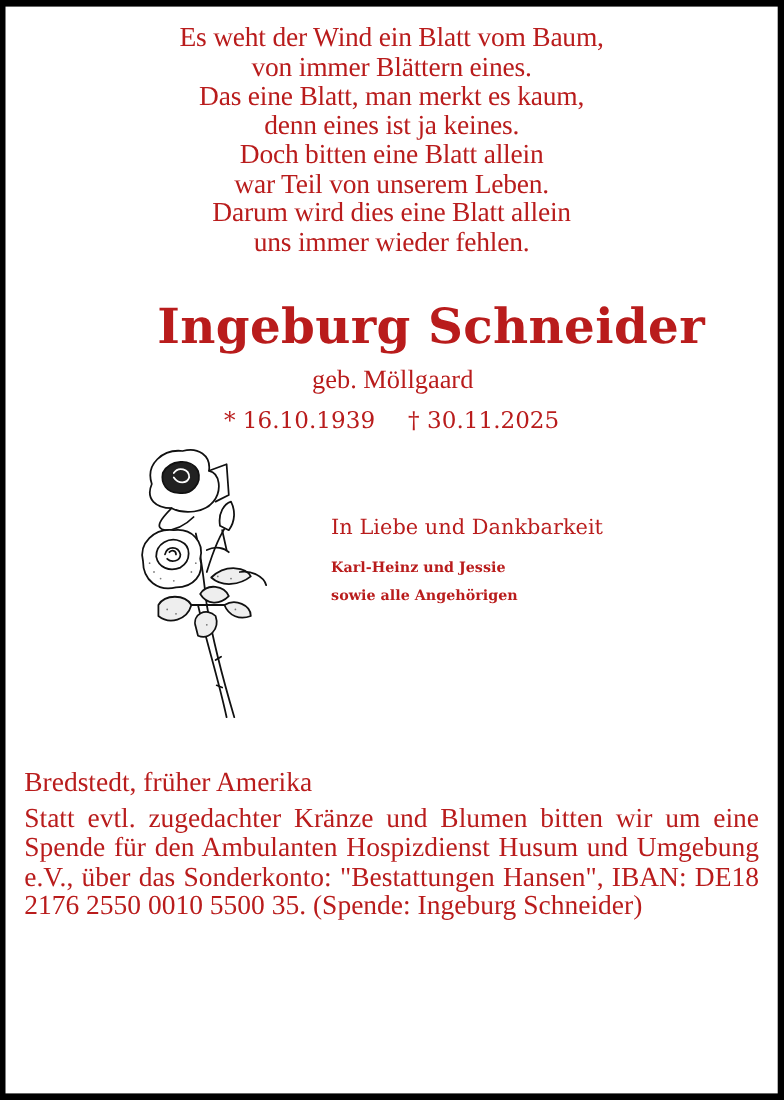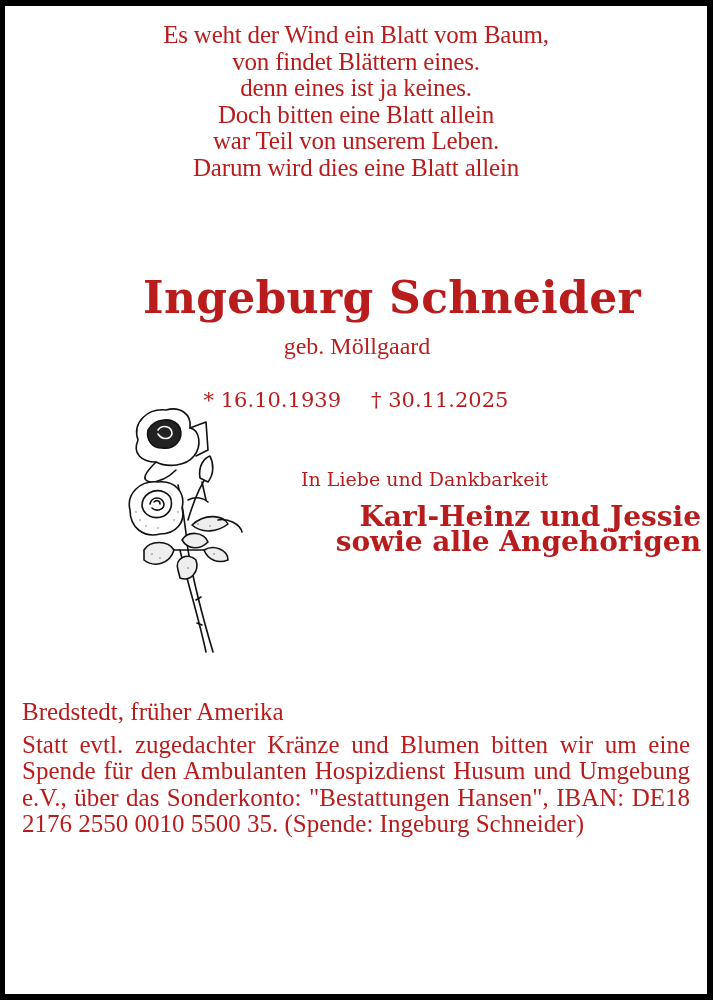--- a/index.html
+++ b/index.html
@@ -18,60 +18,61 @@
   .name {
     position: absolute; left: 0; top: 266px; width: 702px; text-align: center;
     font-family: "DejaVu Serif", serif; font-weight: bold; font-size: 44px;
     line-height: 52px; letter-spacing: 0.3px; margin-left: 36px;
   }
   .birthname {
     position: absolute; left: 0; top: 326px; width: 704px; text-align: center;
     font-family: "Liberation Serif", serif; font-size: 24px; line-height: 28px;
   }
   .dates {
-    position: absolute; left: 0; top: 380px; width: 702px; text-align: center;
+    position: absolute; left: 0; top: 362px; width: 702px; text-align: center;
     font-family: "DejaVu Serif", serif; font-size: 21px; line-height: 28px;
   }
   .dates span { display: inline-block; }
   .dates .gap { width: 30px; }
   .rose {
     position: absolute; left: 113px; top: 394px; width: 130px; height: 255px;
   }
   .thanks {
     position: absolute; left: 284px; top: 460px; width: 400px; margin-left: 12px;
   }
   .thanks .intro {
     font-family: "DejaVu Serif", serif; font-size: 19px; line-height: 26px;
   }
   .thanks .mourners {
     margin-top: 12px;
-    font-family: "DejaVu Serif", serif; font-weight: bold; font-size: 28px;
+    font-family: "DejaVu Serif", serif; font-weight: bold; font-size: 13px;
     line-height: 25px;
-    text-align: right;
   }
   .bottom {
     position: absolute; left: 17px; top: 693px; width: 668px;
     font-family: "Liberation Serif", serif; font-size: 25px; line-height: 26.6px;
   }
   .bottom p { margin: 0; text-align: justify; text-align-last: left; }
   .bottom p + p { margin-top: 6px; }
   .bottom .place { margin-bottom: 6px; }
 </style>
 </head>
 <body>
 
 <div class="page">
 
   <div class="poem">
     <div>Es weht der Wind ein Blatt vom Baum,</div>
-    <div>von findet Blättern eines.</div>
+    <div>von immer Blättern eines.</div>
+    <div>Das eine Blatt, man merkt es kaum,</div>
     <div>denn eines ist ja keines.</div>
     <div>Doch bitten eine Blatt allein</div>
     <div>war Teil von unserem Leben.</div>
     <div>Darum wird dies eine Blatt allein</div>
+    <div>uns immer wieder fehlen.</div>
   </div>
 
   <div class="name">Ingeburg Schneider</div>
   <div class="birthname">geb. Möllgaard</div>
 
   <div class="dates">
     <span>*</span>
     <span>16.10.1939</span><span class="gap"></span><span>†</span>
     <span>30.11.2025</span>
   </div>

